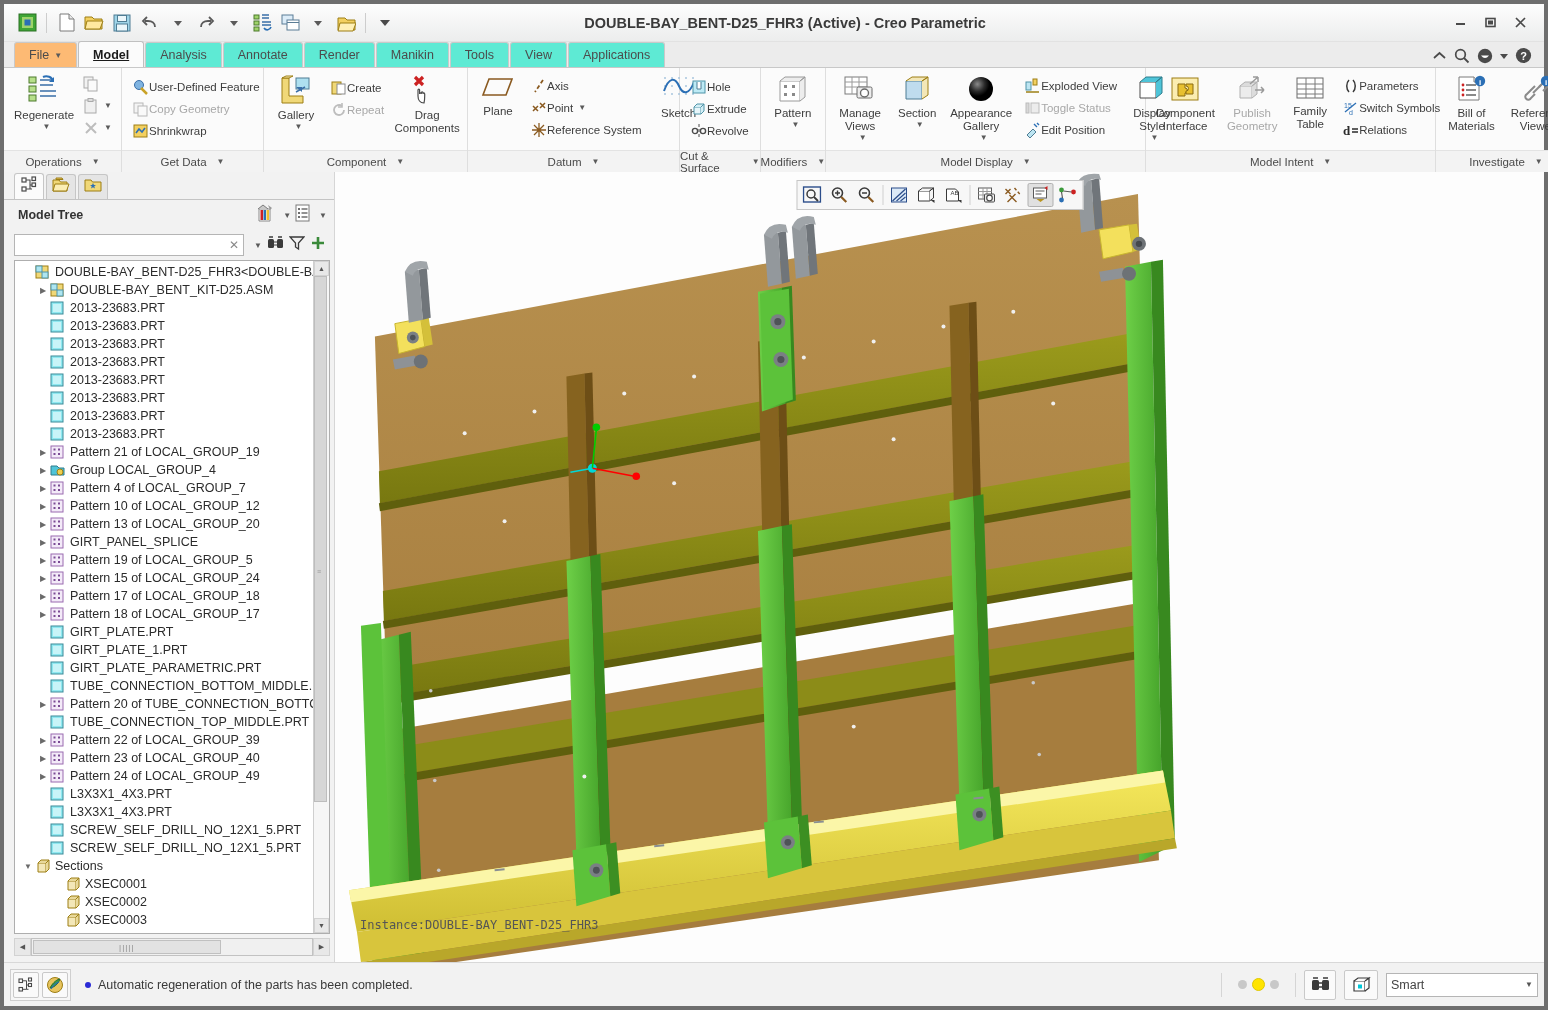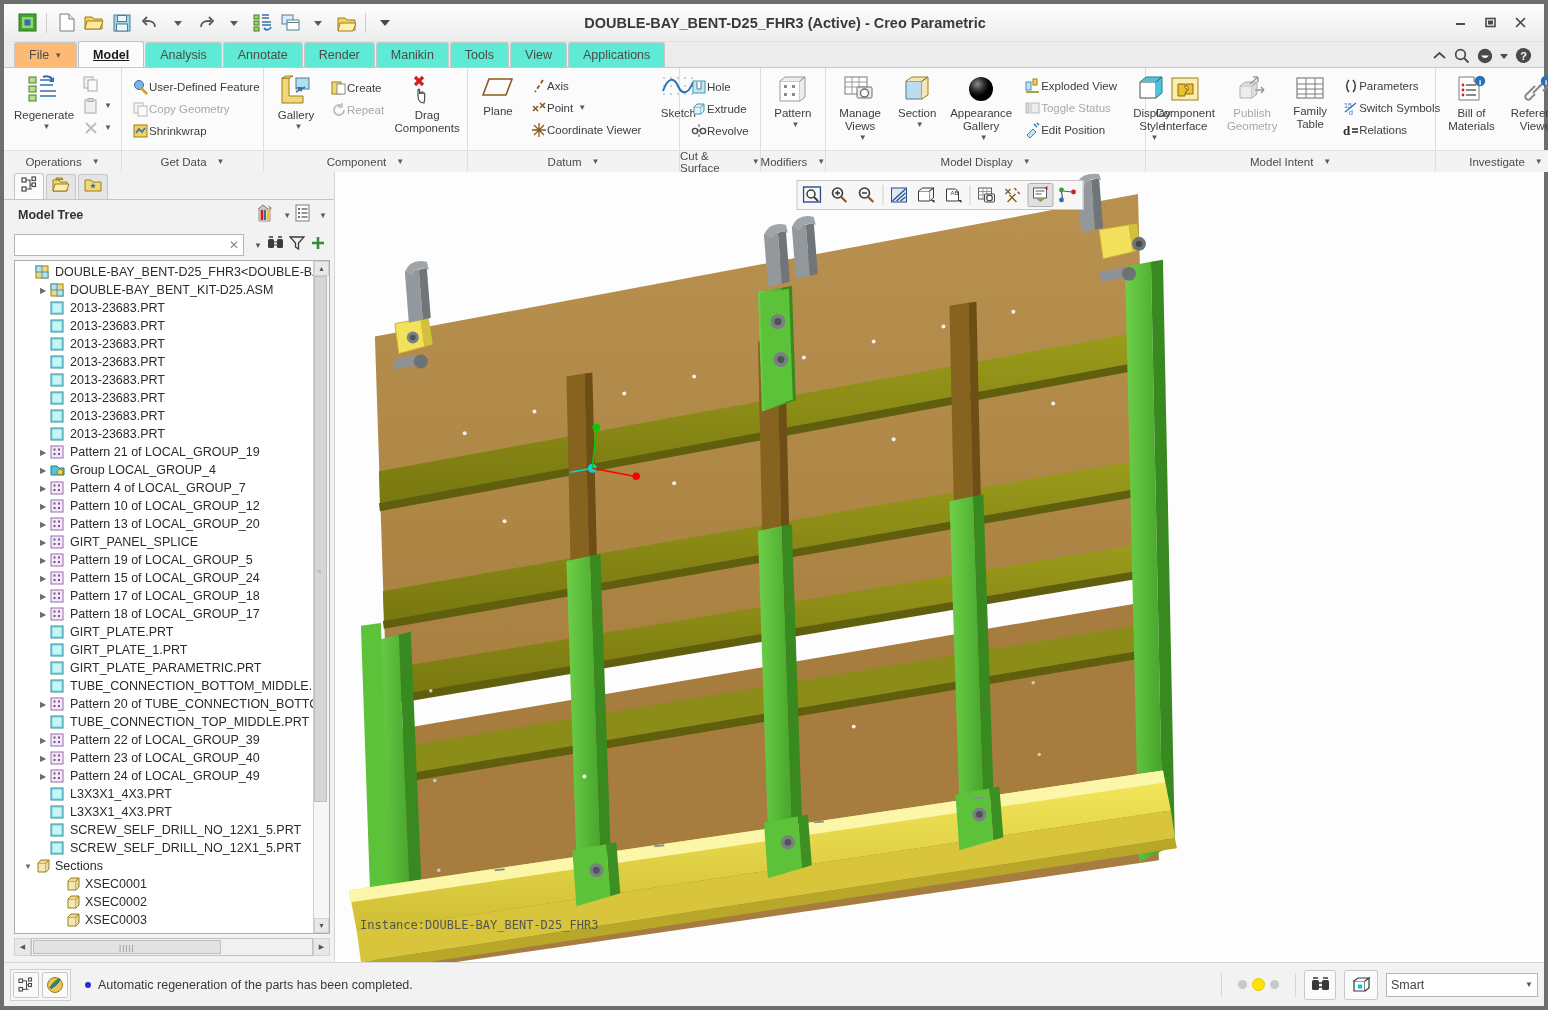--- a/index.html
+++ b/index.html
@@ -609,21 +609,21 @@
             </span>
             <span>Point</span>
             <span class="caret">▼</span>
           </div>
           <div class="smallbtn">
             <span class="icn">
               <svg width="16" height="16">
                   <path d="M8 1v14M1 8h14M3 3l10 10M13 3L3 13" stroke="#8a5a20" stroke-width="1.3"></path>
                 </svg>
             </span>
-            <span>Coordinate Viewer</span>
+            <span>Reference System</span>
           </div>
         </div>
         <div class="bigbtn" style="min-width:56px">
           <span class="icn">
             <svg width="36" height="30" viewBox="0 0 36 30">
               <g fill="#a8c6de">
                   <circle cx="4" cy="3" r="1"></circle>
                   <circle cx="11" cy="3" r="1"></circle>
                   <circle cx="18" cy="3" r="1"></circle>
                   <circle cx="25" cy="3" r="1"></circle>

